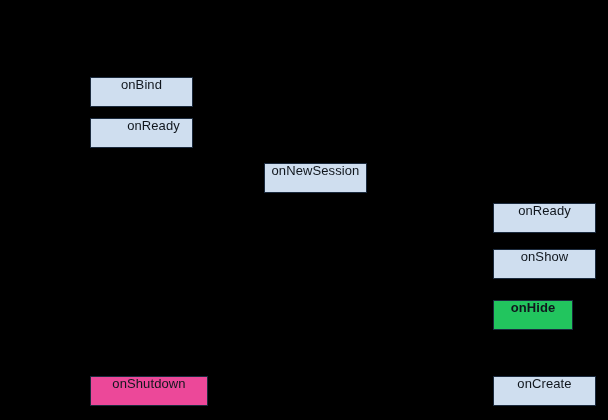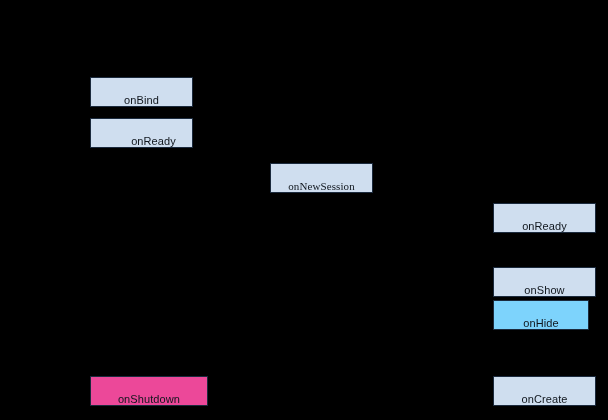--- a/index.html
+++ b/index.html
@@ -15,50 +15,50 @@
     background: #000000;
     overflow: hidden;
     font-family: "Liberation Sans", sans-serif;
   }
   .node {
     position: absolute;
     box-sizing: border-box;
     background: #cfdeef;
     border: 1px solid #1b2a3d;
     display: flex;
-    align-items: flex-end;
+    align-items: flex-start;
     justify-content: center;
     color: #10161d;
-    font-size: 11px;
+    font-size: 13px;
     font-family: "Liberation Sans", sans-serif;
     line-height: 1;
     letter-spacing: 0.1px;
     white-space: nowrap;
   }
 </style>
 </head>
 <body>
 
 <div id="canvas" style="width: 608px; height: 420px; background: rgb(0, 0, 0);">
     <div class="node" style="left: 90px; top: 77px; width: 103px; height: 30px; background: rgb(207, 222, 239); border-color: rgb(27, 42, 61); color: rgb(16, 22, 29);">
       <span>onBind</span>
     </div>
     <div class="node" style="left: 90px; top: 118px; width: 103px; height: 30px; background: rgb(207, 222, 239); border-color: rgb(27, 42, 61); color: rgb(16, 22, 29); padding-left: 24px;">
       <span>onReady</span>
     </div>
-    <div class="node" style="left: 270px; top: 163px; width: 103px; height: 30px; background: rgb(207, 222, 239); border-color: rgb(27, 42, 61); color: rgb(16, 22, 29); font-family: Liberation Serif, serif;">
+    <div class="node" style="left: 264px; top: 163px; width: 103px; height: 30px; background: rgb(207, 222, 239); border-color: rgb(27, 42, 61); color: rgb(16, 22, 29);">
       <span>onNewSession</span>
     </div>
     <div class="node" style="left: 493px; top: 203px; width: 103px; height: 30px; background: rgb(207, 222, 239); border-color: rgb(27, 42, 61); color: rgb(16, 22, 29);">
       <span>onReady</span>
     </div>
-    <div class="node" style="left: 493px; top: 267px; width: 103px; height: 30px; background: rgb(207, 222, 239); border-color: rgb(27, 42, 61); color: rgb(16, 22, 29);">
+    <div class="node" style="left: 493px; top: 249px; width: 103px; height: 30px; background: rgb(207, 222, 239); border-color: rgb(27, 42, 61); color: rgb(16, 22, 29);">
       <span>onShow</span>
     </div>
-    <div class="node" style="left: 493px; top: 300px; width: 96px; height: 30px; background: #7dd3fc; border-color: rgb(27, 42, 61); color: rgb(16, 22, 29);">
+    <div class="node" style="left: 493px; top: 300px; width: 80px; height: 30px; background: #22c55e; border-color: rgb(27, 42, 61); color: rgb(16, 22, 29); font-weight: bold;">
       <span>onHide</span>
     </div>
     <div class="node" style="left: 90px; top: 376px; width: 118px; height: 30px; background: #ec4899; border-color: rgb(27, 42, 61); color: rgb(16, 22, 29);">
       <span>onShutdown</span>
     </div>
     <div class="node" style="left: 493px; top: 376px; width: 103px; height: 30px; background: rgb(207, 222, 239); border-color: rgb(27, 42, 61); color: rgb(16, 22, 29);">
       <span>onCreate</span>
     </div>
   </div>
 

